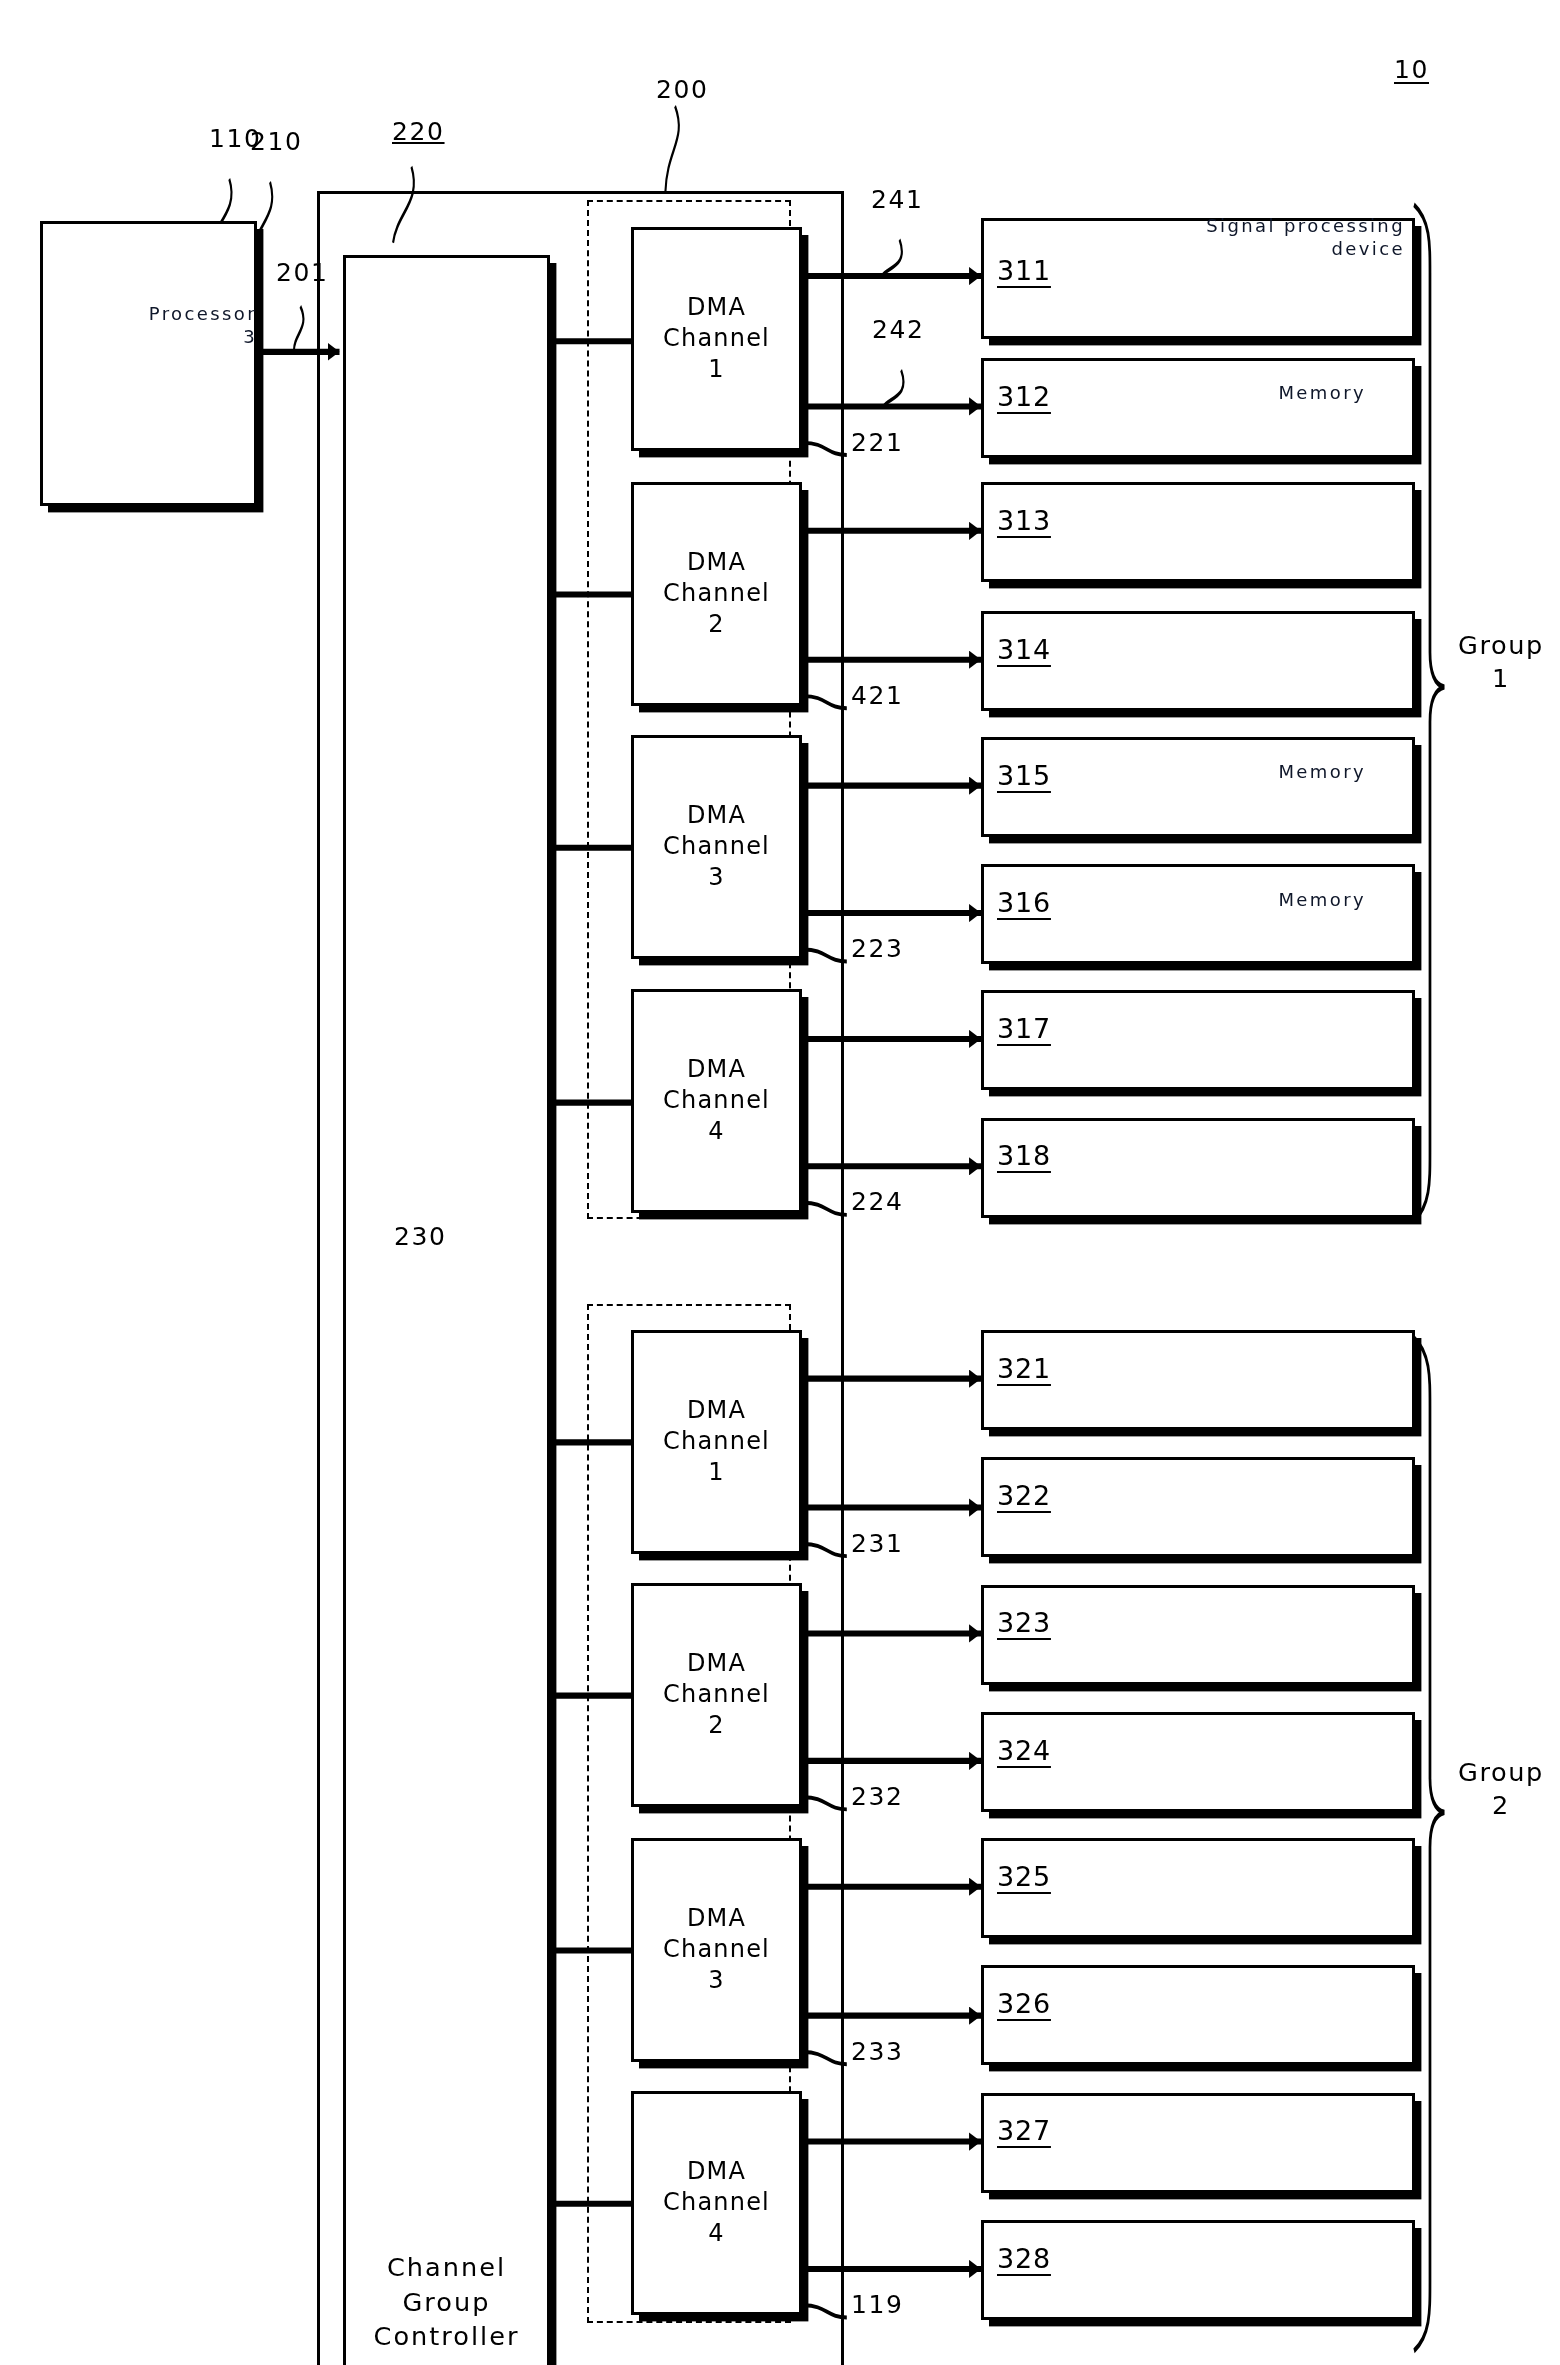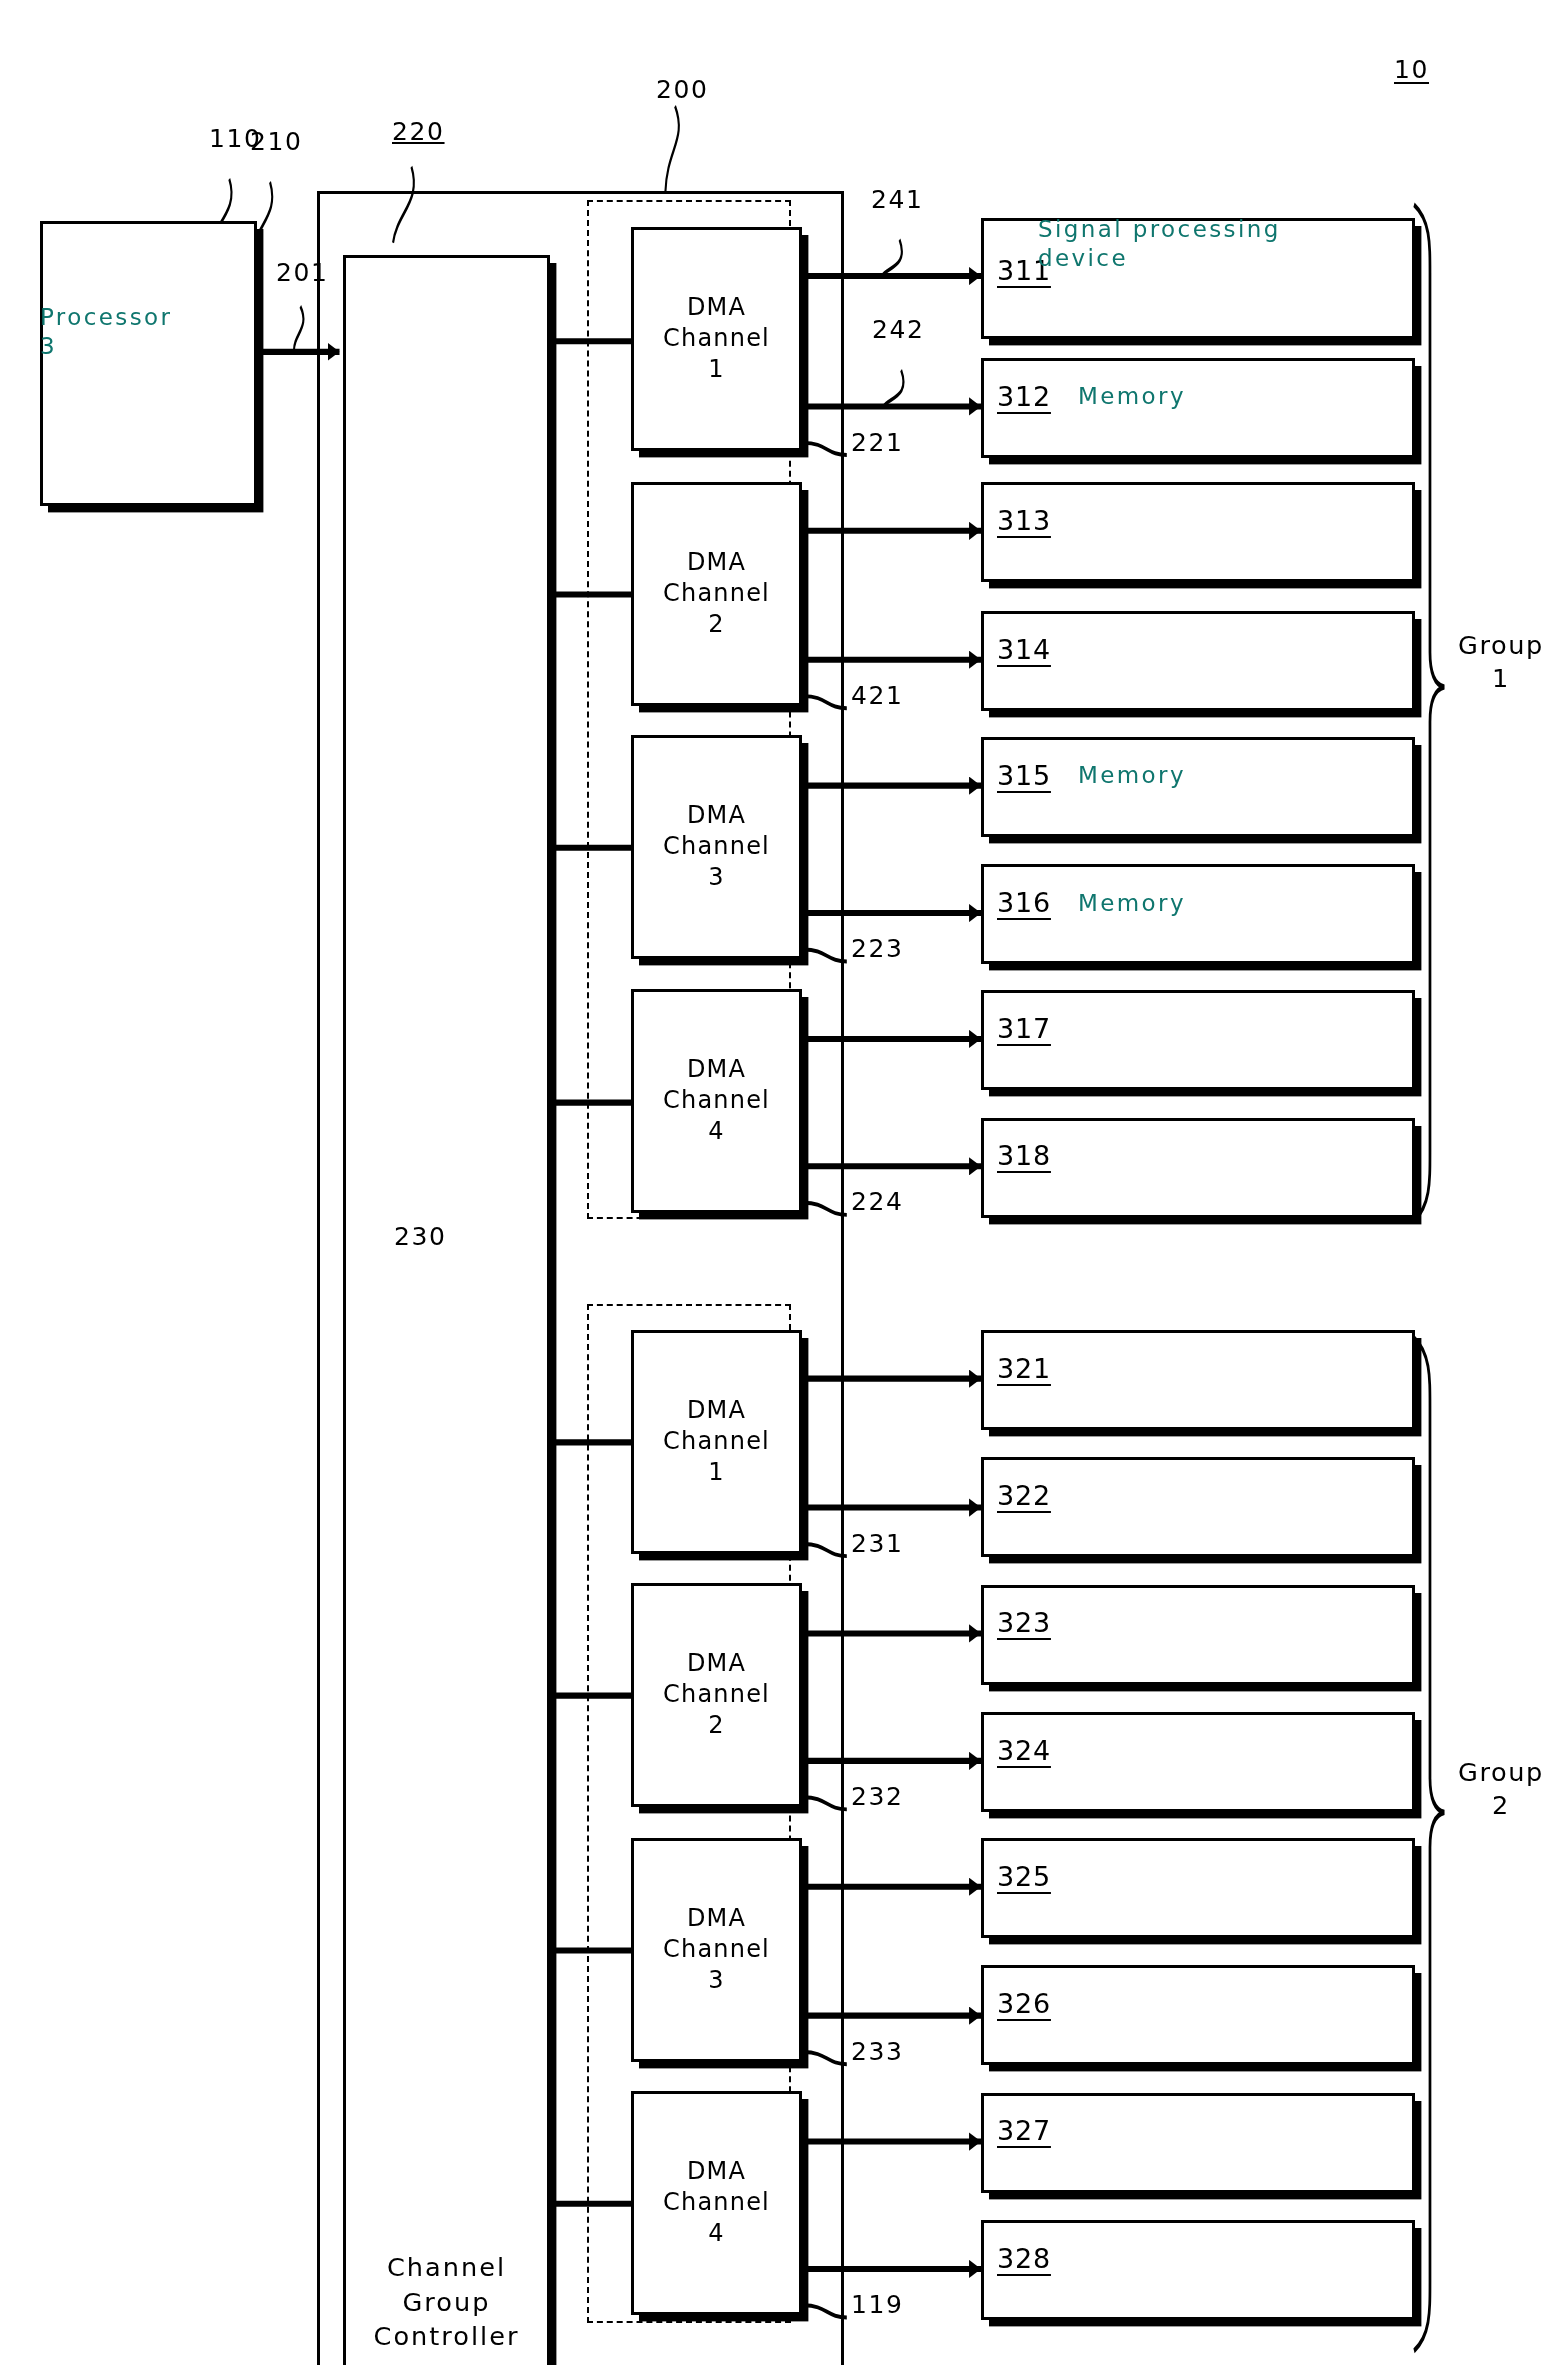--- a/index.html
+++ b/index.html
@@ -55,24 +55,24 @@
     position: absolute;
     font-size: 27px;
     color: #000;
     text-decoration: underline;
     text-underline-offset: 5.6px;
     text-decoration-thickness: 2.4px;
     letter-spacing: 0.8px;
   }
   .boxname {
     position: absolute;
-    font-size: 23px;
-    color: #0f766e;
+    font-size: 18px;
+    color: #0f172a;
     letter-spacing: 2.4px;
-    text-align: left;
+    text-align: right;
     line-height: 1.25;
   }
   .dmalabel {
     position: absolute;
     font-size: 24px;
     color: #000;
     text-align: center;
     letter-spacing: 1.2px;
     line-height: 1.3;
     width: 100%;

